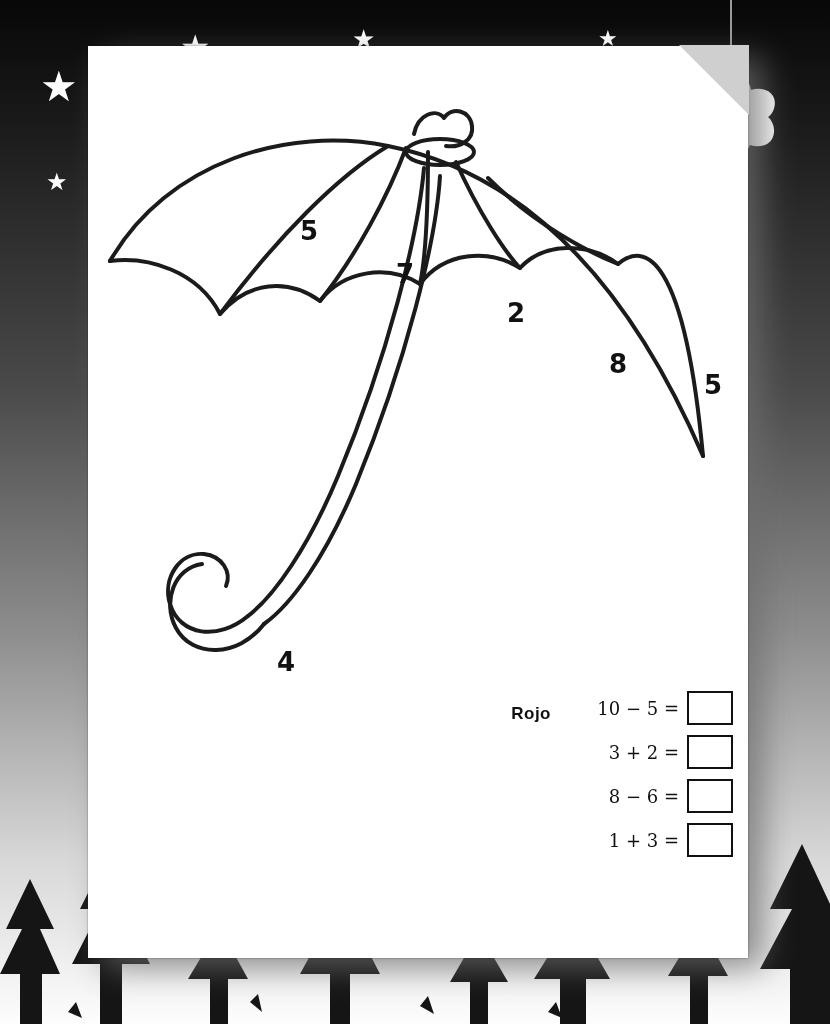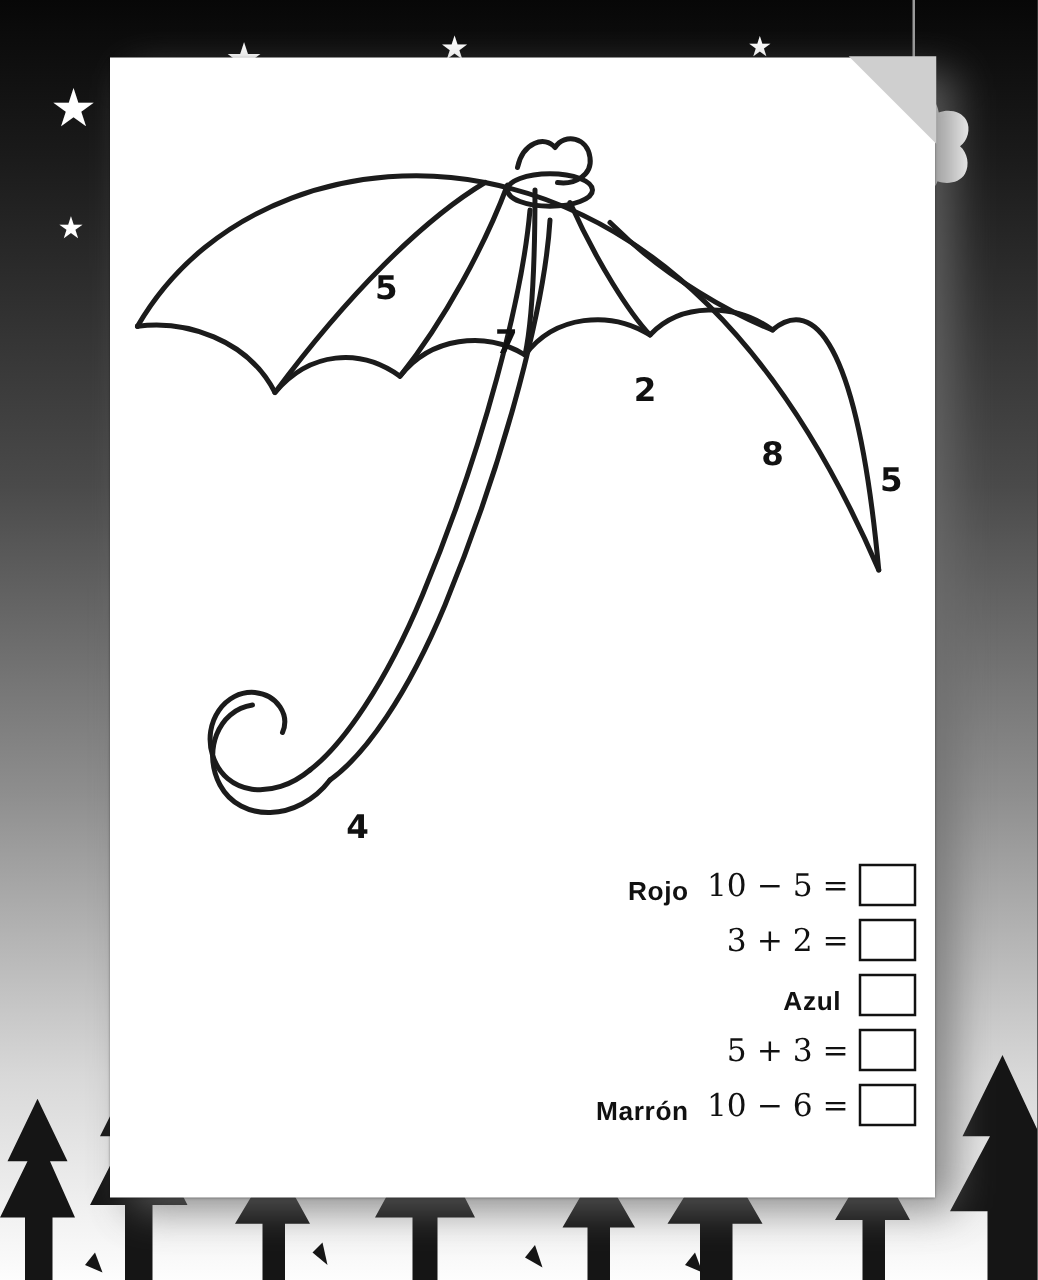--- a/index.html
+++ b/index.html
@@ -131,32 +131,32 @@
   }
   .ex-row {
     display: flex;
     align-items: center;
     justify-content: flex-end;
     height: 44px;
   }
   .ex-color {
     font-family: "Liberation Sans", sans-serif;
     font-weight: bold;
-    font-size: 21px;
+    font-size: 17px;
     color: #111;
     letter-spacing: 0.5px;
     text-align: right;
     width: 175px;
     padding-right: 14px;
     box-sizing: border-box;
     margin-top: 12px;
   }
   .ex-eq {
     font-family: "DejaVu Serif", serif;
-    font-size: 25px;
+    font-size: 18px;
     color: #111;
     width: 122px;
     text-align: right;
     padding-right: 8px;
     box-sizing: border-box;
     white-space: pre;
   }
   .ex-box {
     width: 46px;
     height: 34px;
@@ -247,27 +247,22 @@
         <div class="ex-row">
           <div class="ex-color">Rojo</div>
           <div class="ex-eq">10 − 5 =</div>
           <div class="ex-box"></div>
         </div>
         <div class="ex-row">
           <div class="ex-eq">3 + 2 =</div>
           <div class="ex-box"></div>
         </div>
         <div class="ex-row">
-          <div class="ex-color">Azul</div>
-          <div class="ex-box"></div>
-        </div>
-        <div class="ex-row">
-          <div class="ex-eq">5 + 3 =</div>
-          <div class="ex-box"></div>
-        </div>
-        <div class="ex-row">
-          <div class="ex-color">Marrón</div>
-          <div class="ex-eq">10 − 6 =</div>
+          <div class="ex-eq">8 − 6 =</div>
+          <div class="ex-box"></div>
+        </div>
+        <div class="ex-row">
+          <div class="ex-eq">1 + 3 =</div>
           <div class="ex-box"></div>
         </div>
       </div>
   </div>
 </div>
 
 </body></html>

